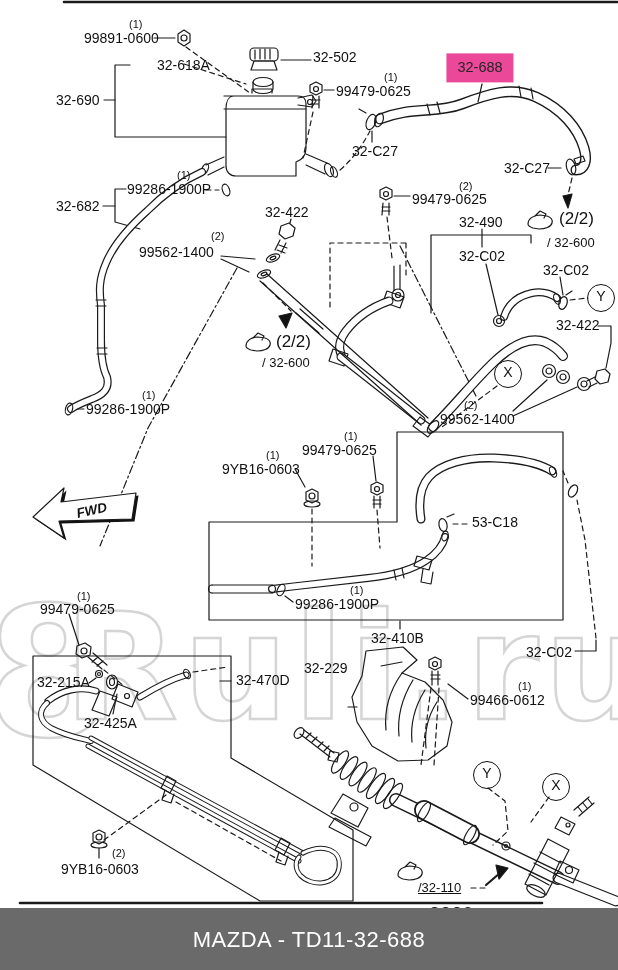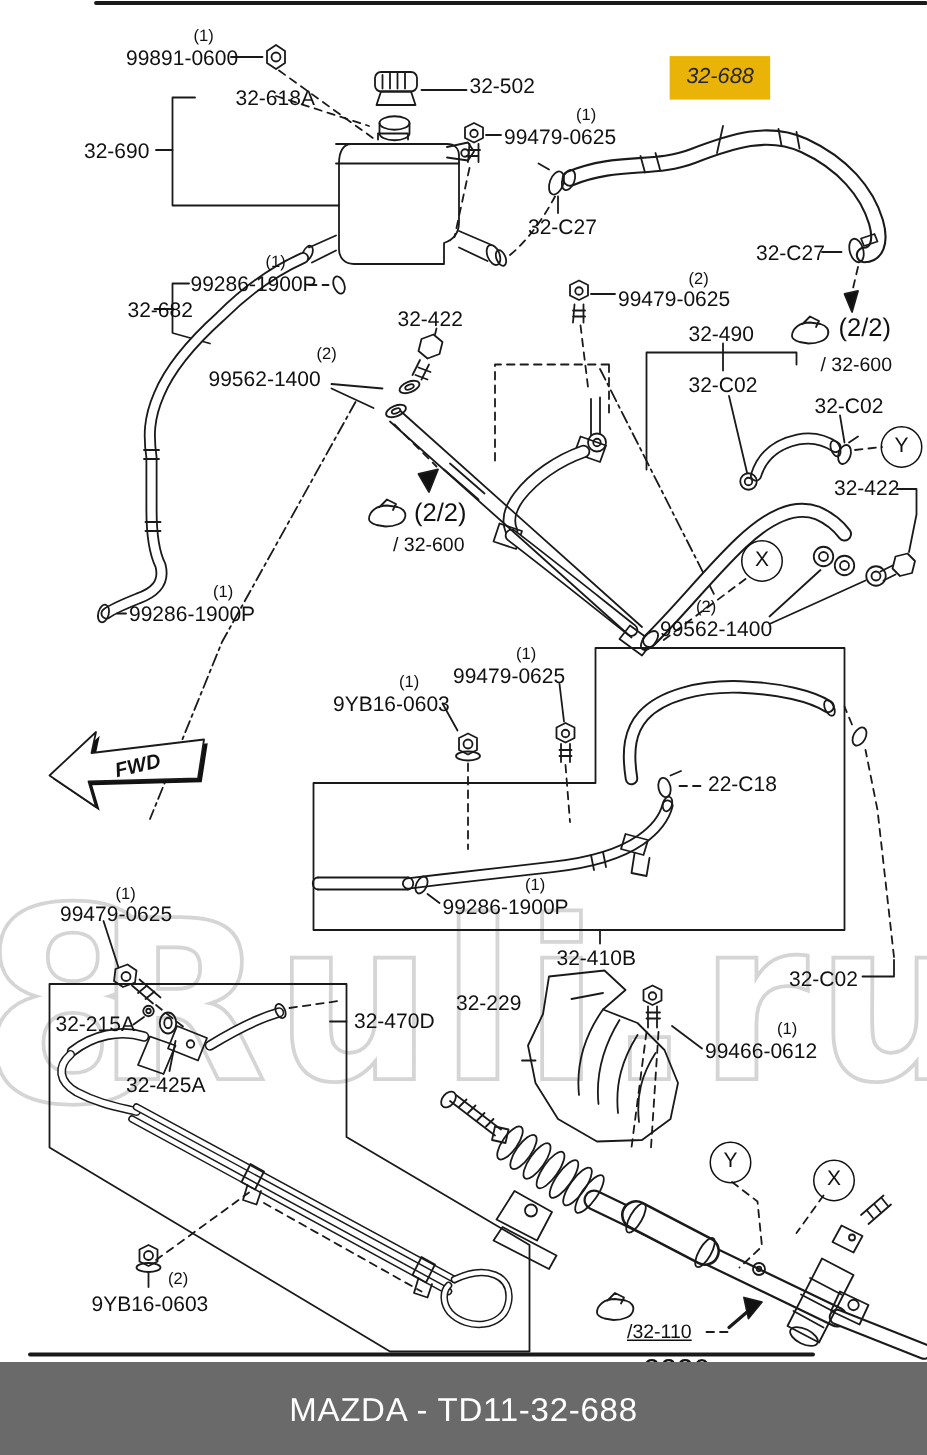--- a/index.html
+++ b/index.html
@@ -314,52 +314,52 @@
   </svg>
 
   <div id="labels">
       <div class="lbl" style="left: 129px; top: 19px; font-size: 11px;">(1)</div>
       <div class="lbl" style="left: 84px; top: 31px;">99891-0600</div>
       <div class="lbl" style="left: 131px; top: 58px; margin-left: 26px;">32-618A</div>
       <div class="lbl" style="left: 313px; top: 50px;">32-502</div>
       <div class="lbl" style="left: 56px; top: 93px;">32-690</div>
       <div class="lbl" style="left: 384px; top: 72px; font-size: 11px;">(1)</div>
       <div class="lbl" style="left: 336px; top: 84px;">99479-0625</div>
-      <div class="lbl red" style="left: 480px; top: 52px; background: #eab308; font-style: italic;">32-688</div>
+      <div class="lbl red" style="left: 480px; top: 68px; background: #ec4899;">32-688</div>
       <div class="lbl" style="left: 352px; top: 144px;">32-C27</div>
       <div class="lbl" style="left: 504px; top: 161px;">32-C27</div>
       <div class="lbl" style="left: 459px; top: 181px; font-size: 11px;">(2)</div>
       <div class="lbl" style="left: 412px; top: 192px;">99479-0625</div>
       <div class="lbl" style="left: 559px; top: 210px; font-size: 17px;">(2/2)</div>
       <div class="lbl" style="left: 547px; top: 236px; font-size: 13px;">/ 32-600</div>
       <div class="lbl" style="left: 459px; top: 215px;">32-490</div>
       <div class="lbl" style="left: 459px; top: 249px;">32-C02</div>
       <div class="lbl" style="left: 543px; top: 263px;">32-C02</div>
       <div class="lbl circle" style="left: 601px; top: 298px;">Y</div>
       <div class="lbl" style="left: 556px; top: 318px;">32-422</div>
       <div class="lbl circle" style="left: 508px; top: 374px;">X</div>
       <div class="lbl" style="left: 211px; top: 231px; font-size: 11px;">(2)</div>
       <div class="lbl" style="left: 139px; top: 245px;">99562-1400</div>
       <div class="lbl" style="left: 265px; top: 205px;">32-422</div>
       <div class="lbl" style="left: 177px; top: 170px; font-size: 11px;">(1)</div>
       <div class="lbl" style="left: 127px; top: 182px;">99286-1900P</div>
-      <div class="lbl" style="left: 56px; top: 199px; margin-left: 29px;">32-682</div>
+      <div class="lbl" style="left: 56px; top: 199px;">32-682</div>
       <div class="lbl" style="left: 276px; top: 333px; font-size: 17px;">(2/2)</div>
       <div class="lbl" style="left: 262px; top: 356px; font-size: 13px;">/ 32-600</div>
       <div class="lbl" style="left: 142px; top: 390px; font-size: 11px;">(1)</div>
       <div class="lbl" style="left: 86px; top: 402px;">99286-1900P</div>
       <div class="lbl" style="left: 464px; top: 400px; font-size: 11px;">(2)</div>
       <div class="lbl" style="left: 440px; top: 412px;">99562-1400</div>
       <div class="lbl" style="left: 344px; top: 431px; font-size: 11px;">(1)</div>
       <div class="lbl" style="left: 302px; top: 443px;">99479-0625</div>
       <div class="lbl" style="left: 266px; top: 450px; font-size: 11px;">(1)</div>
       <div class="lbl" style="left: 222px; top: 462px;">9YB16-0603</div>
       <div class="lbl" style="left: 350px; top: 585px; font-size: 11px;">(1)</div>
       <div class="lbl" style="left: 295px; top: 597px;">99286-1900P</div>
-      <div class="lbl" style="left: 472px; top: 515px;">22-C18</div>
+      <div class="lbl" style="left: 472px; top: 515px;">53-C18</div>
       <div class="lbl" style="left: 371px; top: 631px;">32-410B</div>
       <div class="lbl" style="left: 526px; top: 645px;">32-C02</div>
       <div class="lbl" style="left: 77px; top: 591px; font-size: 11px;">(1)</div>
       <div class="lbl" style="left: 40px; top: 602px;">99479-0625</div>
       <div class="lbl" style="left: 37px; top: 675px;">32-215A</div>
       <div class="lbl" style="left: 236px; top: 673px; text-align: center;">32-470D</div>
       <div class="lbl" style="left: 84px; top: 716px;">32-425A</div>
       <div class="lbl" style="left: 304px; top: 661px;">32-229</div>
       <div class="lbl" style="left: 518px; top: 681px; font-size: 11px;">(1)</div>
       <div class="lbl" style="left: 470px; top: 693px;">99466-0612</div>

